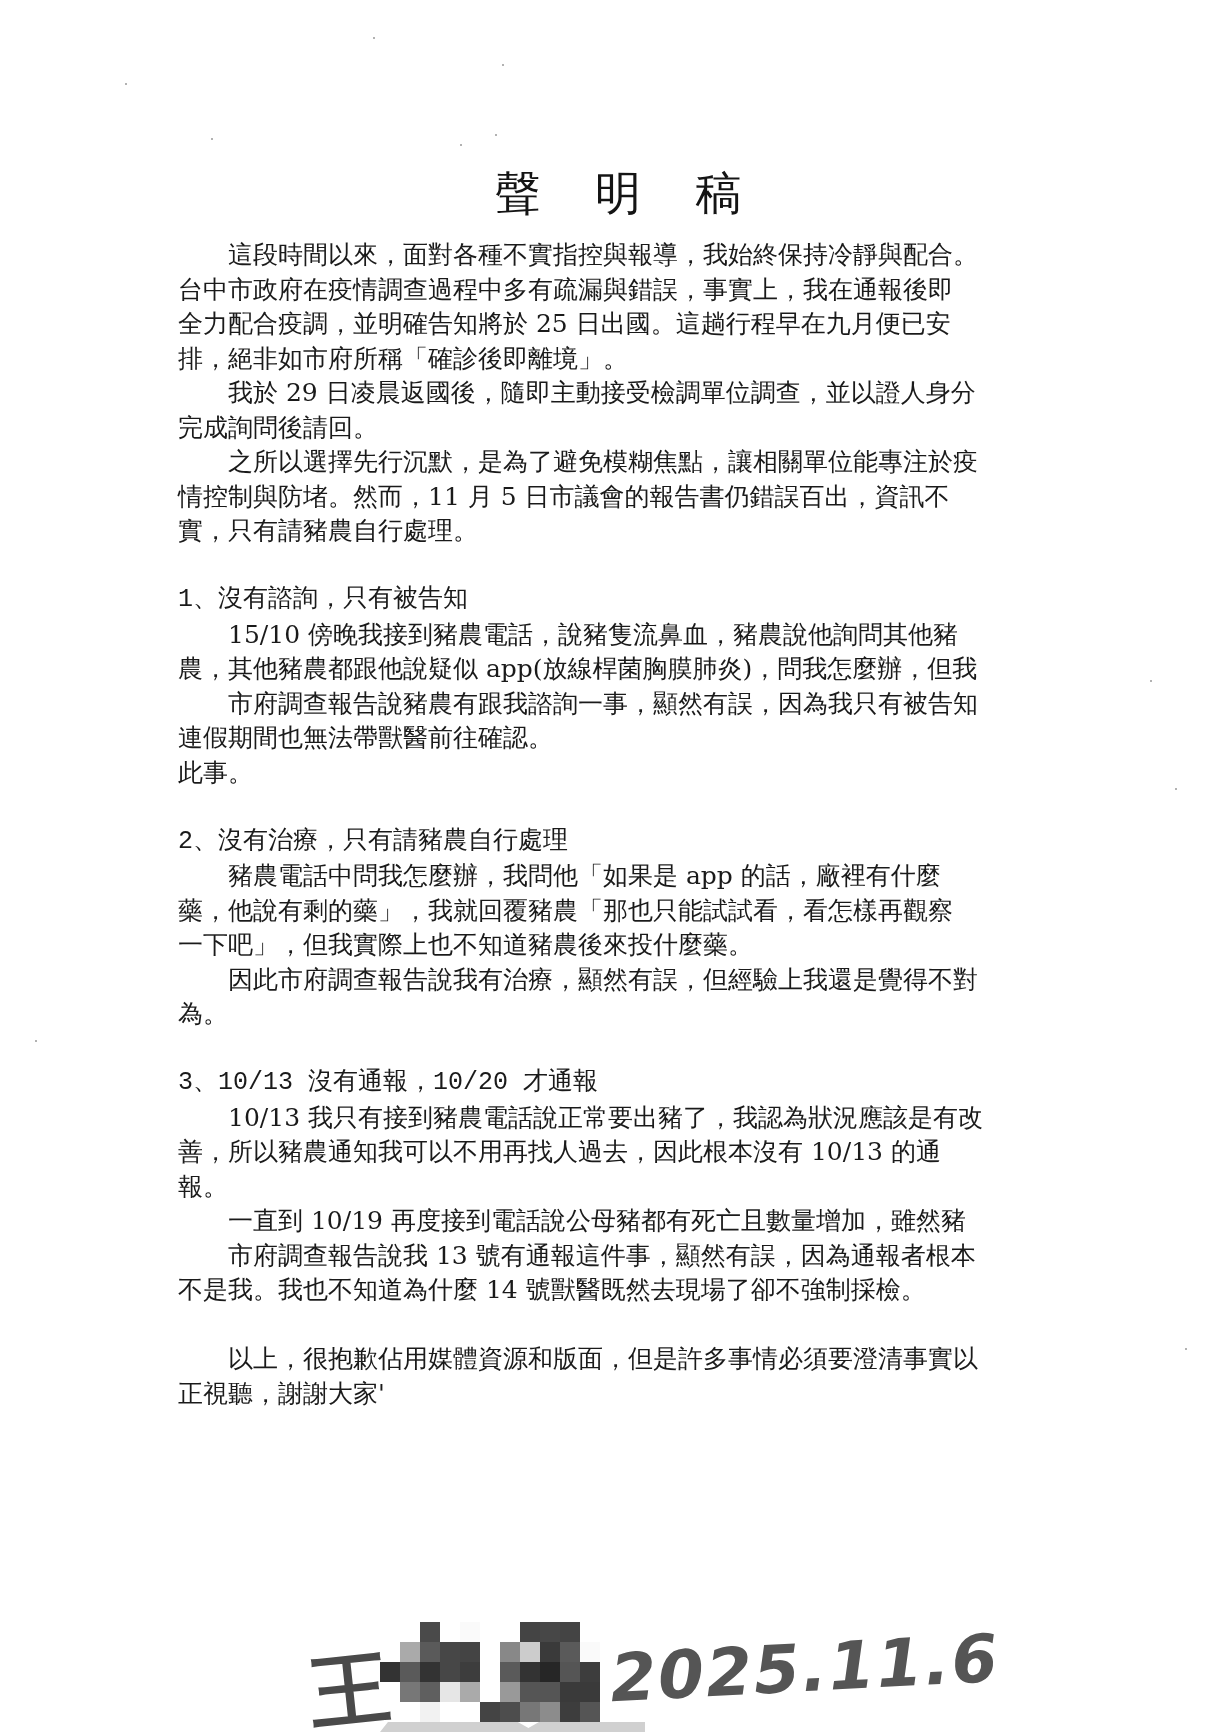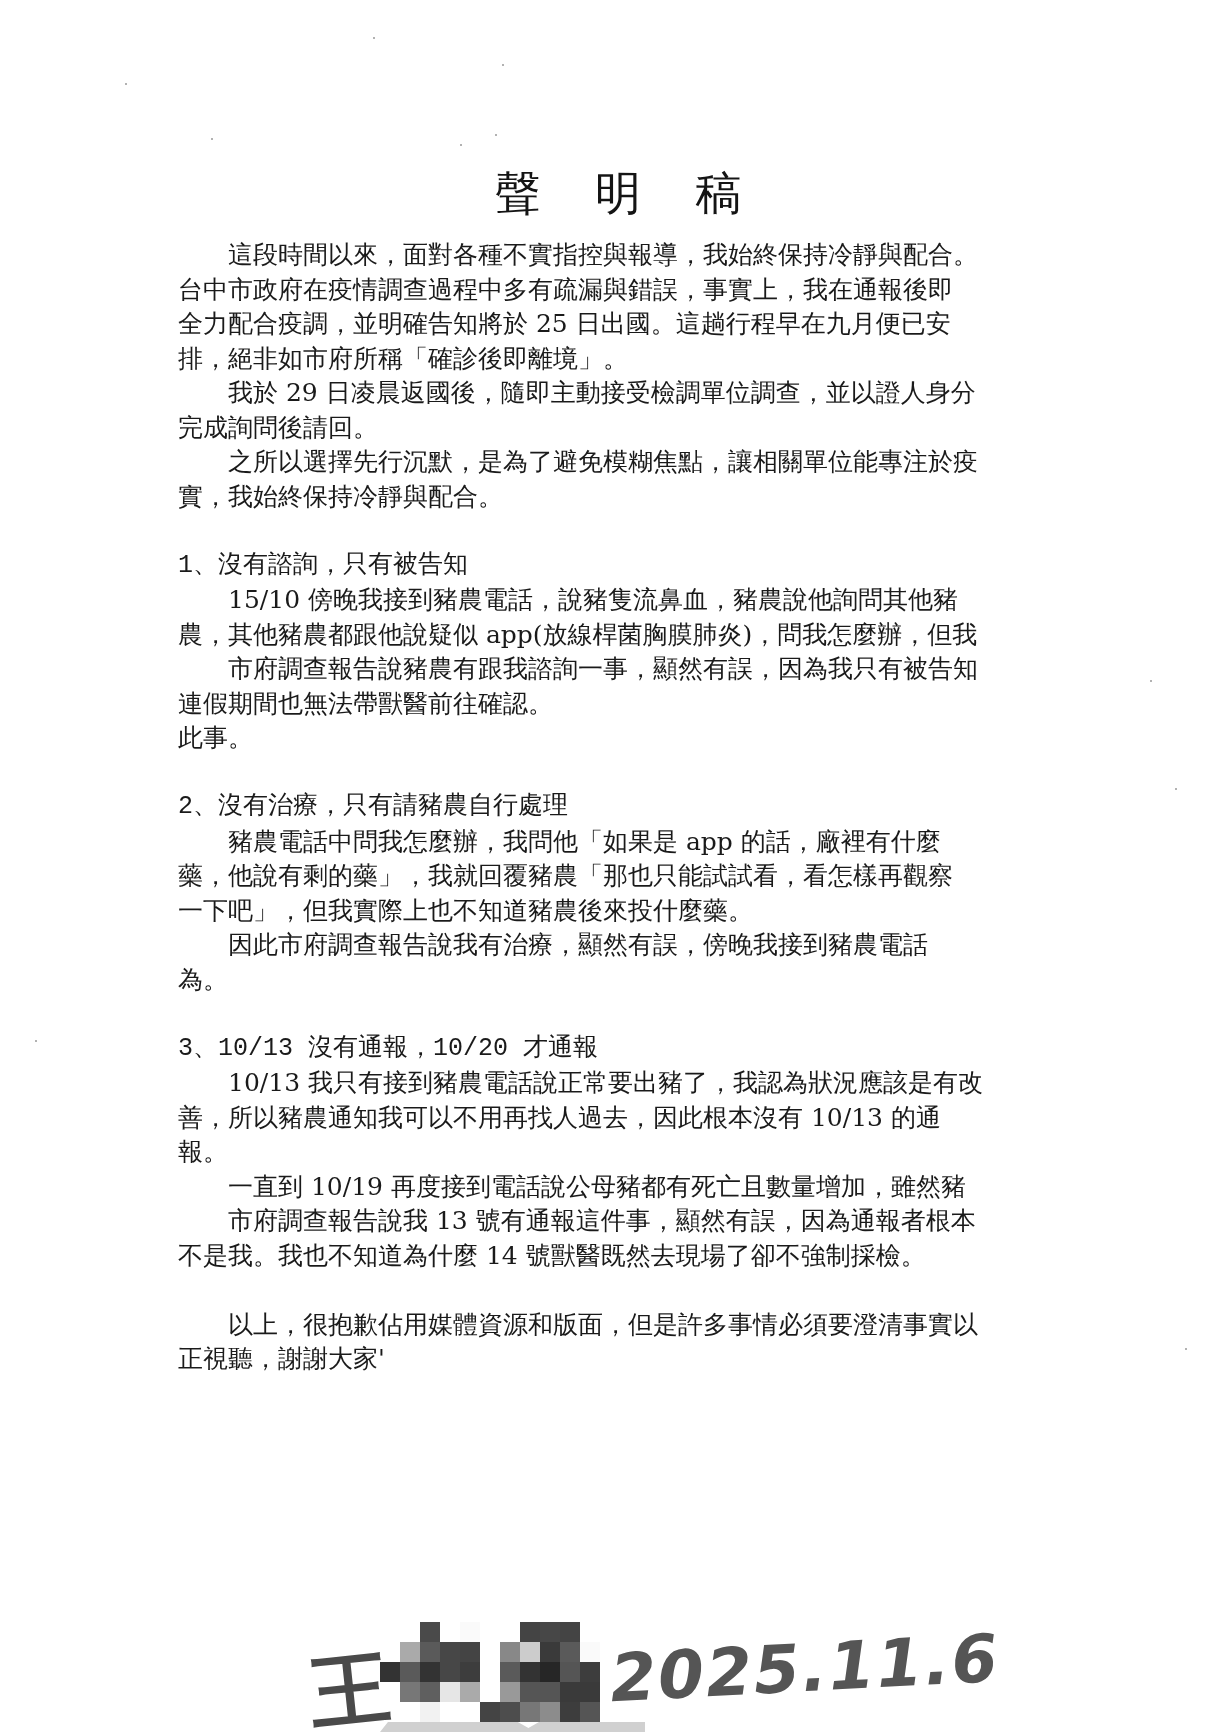--- a/index.html
+++ b/index.html
@@ -117,38 +117,39 @@
 
     <span class="line indent">這段時間以來，面對各種不實指控與報導，我始終保持冷靜與配合。</span>
     <span class="line">台中市政府在疫情調查過程中多有疏漏與錯誤，事實上，我在通報後即</span>
     <span class="line">全力配合疫調，並明確告知將於 25 日出國。這趟行程早在九月便已安</span>
     <span class="line">排，絕非如市府所稱「確診後即離境」。</span>
 
     <span class="line indent">我於 29 日凌晨返國後，隨即主動接受檢調單位調查，並以證人身分</span>
     <span class="line">完成詢問後請回。</span>
 
     <span class="line indent">之所以選擇先行沉默，是為了避免模糊焦點，讓相關單位能專注於疫</span>
-    <span class="line">實，我始終保持冷靜與配合。</span>
+    <span class="line">情控制與防堵。然而，11 月 5 日市議會的報告書仍錯誤百出，資訊不</span>
+    <span class="line">實，只有請豬農自行處理。</span>
 
     <span class="blank"></span>
 
     <span class="section-heading">1、沒有諮詢，只有被告知</span>
     <span class="line indent">15/10 傍晚我接到豬農電話，說豬隻流鼻血，豬農說他詢問其他豬</span>
     <span class="line">農，其他豬農都跟他說疑似 app(放線桿菌胸膜肺炎)，問我怎麼辦，但我</span>
     <span class="line indent">市府調查報告說豬農有跟我諮詢一事，顯然有誤，因為我只有被告知</span>
     <span class="line">連假期間也無法帶獸醫前往確認。</span>
     <span class="line">此事。</span>
 
     <span class="blank"></span>
 
     <span class="section-heading">2、沒有治療，只有請豬農自行處理</span>
     <span class="line indent">豬農電話中問我怎麼辦，我問他「如果是 app 的話，廠裡有什麼</span>
     <span class="line">藥，他說有剩的藥」，我就回覆豬農「那也只能試試看，看怎樣再觀察</span>
     <span class="line">一下吧」，但我實際上也不知道豬農後來投什麼藥。</span>
-    <span class="line indent">因此市府調查報告說我有治療，顯然有誤，傍晚我接到豬農電話</span>
+    <span class="line indent">因此市府調查報告說我有治療，顯然有誤，但經驗上我還是覺得不對</span>
     <span class="line">為。</span>
 
     <span class="blank"></span>
 
     <span class="section-heading">3、10/13 沒有通報，10/20 才通報</span>
     <span class="line indent">10/13 我只有接到豬農電話說正常要出豬了，我認為狀況應該是有改</span>
     <span class="line">善，所以豬農通知我可以不用再找人過去，因此根本沒有 10/13 的通</span>
     <span class="line">報。</span>
     <span class="line indent">一直到 10/19 再度接到電話說公母豬都有死亡且數量增加，雖然豬</span>
     <span class="line indent">市府調查報告說我 13 號有通報這件事，顯然有誤，因為通報者根本</span>

